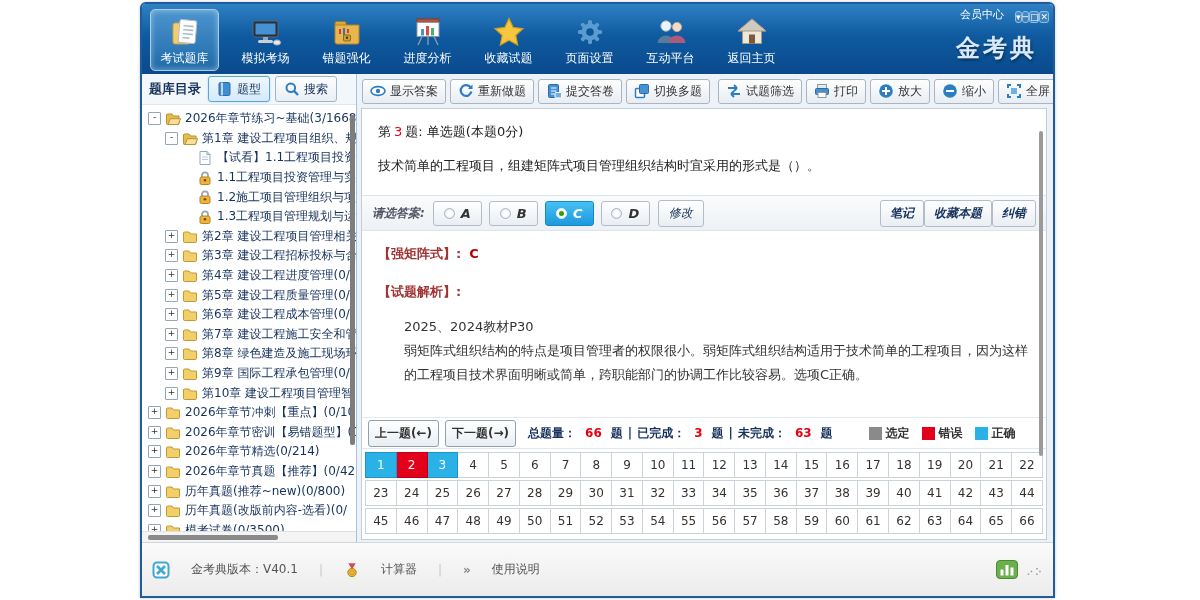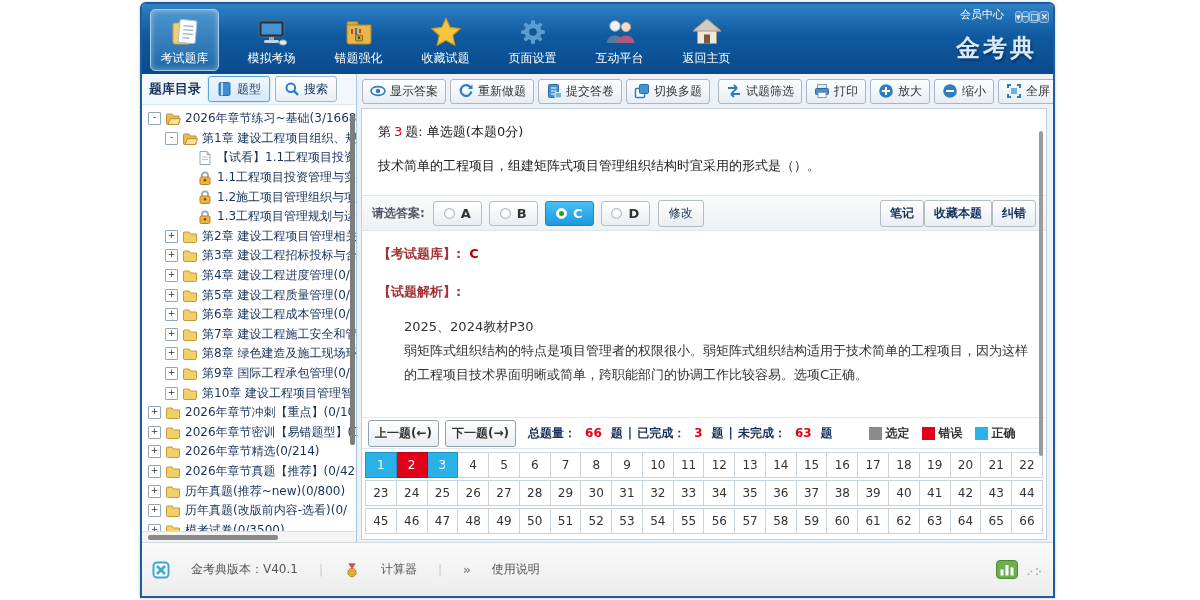--- a/index.html
+++ b/index.html
@@ -3,21 +3,21 @@
 <meta charset="utf-8">
 <style>
   html,body{margin:0;padding:0;background:#ffffff;font-family:"DejaVu Sans","Liberation Sans",sans-serif;}
   .stage{position:relative;width:1200px;height:600px;overflow:hidden;background:#fff;}
   .window{position:absolute;left:140px;top:2px;width:911px;height:592px;border:2px solid #1d5c9e;border-radius:6px 6px 0 0;overflow:hidden;background:#fff;display:flex;flex-direction:column;box-shadow:0 0 3px rgba(0,0,0,.25);}
   
   .chrome{height:70px;flex:none;background:linear-gradient(#2f81c4,#0f5aa0 45%,#0a4a8c);position:relative;}
   .titlebar{position:absolute;top:1px;right:4px;display:flex;align-items:center;gap:3px;z-index:3;}
   .member{color:#fff;font-size:11px;margin-right:8px;}
   .winbtn{width:21px;height:15px;border:1px solid #8fc0e8;border-radius:3px;background:rgba(255,255,255,.14);color:#fff;font-size:9px;line-height:14px;text-align:center;cursor:default;}
-  .nav{position:absolute;left:8px;top:5px;display:flex;gap:18px;text-align:center;}
+  .nav{position:absolute;left:8px;top:5px;display:flex;gap:12px;text-align:center;}
   .nav-item{width:69px;height:62px;display:flex;flex-direction:column;align-items:center;justify-content:flex-end;padding-bottom:3px;border-radius:5px;border:1px solid transparent;box-sizing:border-box;}
   .nav-item.active{background:linear-gradient(#4c95cf,#1e6aa9);border:1px solid #a6cce8;box-shadow:inset 0 0 6px rgba(255,255,255,.45);}
   .nav-label{color:#fff;font-size:12px;margin-top:2px;white-space:nowrap;}
   .logo{position:absolute;right:16px;bottom:10px;font-size:24px;font-weight:bold;color:#d9e8f6;letter-spacing:3px;text-shadow:1px 2px 3px rgba(0,0,0,.4);}
   .icon{display:inline-flex;align-items:center;justify-content:center;line-height:0;}
   
   .bodyrow{flex:1;display:flex;min-height:0;}
   .sidebar{width:214px;flex:none;border-right:1px solid #a8c4da;display:flex;flex-direction:column;background:#fff;min-height:0;}
   .side-head{height:30px;flex:none;display:flex;align-items:center;gap:5px;padding:0 5px;background:#f2f7fb;border-bottom:1px solid #dde7f0;}
   .side-title{font-size:13px;font-weight:bold;color:#16325c;margin:0 2px;white-space:nowrap;}
@@ -34,21 +34,21 @@
   .ctoolbar{height:34px;flex:none;display:flex;align-items:center;padding:0 6px 0 5px;gap:4px;}
   .spacer{flex:1;}
   .tbtn{display:inline-flex;align-items:center;gap:4px;border:1px solid #a9b6c2;border-radius:3px;background:linear-gradient(#fefefe,#e7edf3);font-size:12px;color:#333;padding:3px 7px;height:25px;box-sizing:border-box;white-space:nowrap;}
   .panel{flex:1;margin:0 6px 2px 4px;background:#fff;border:1px solid #c2cedb;display:flex;flex-direction:column;min-height:0;position:relative;}
   .vscroll-panel{position:absolute;right:3px;top:22px;width:4px;height:325px;background:#9a9a9a;border-radius:2px;z-index:2;}
   .q-block{padding:8px 16px 2px;font-size:13px;color:#222;flex:none;}
   .q-head{margin:6px 0 16px;}
   .q-num{color:#e60012;padding:0 3px;}
   .q-stem{margin-bottom:18px;}
   .q-opt{line-height:23px;}
-  .answer-bar{flex:none;height:34px;display:flex;align-items:center;gap:8px;padding:0 10px;background:linear-gradient(#fafbfc,#edf1f5);border-top:1px solid #dde5ec;border-bottom:1px solid #dde5ec;}
+  .answer-bar{flex:none;height:34px;display:flex;align-items:center;gap:8px;padding:0 10px;background:linear-gradient(#fafbfc,#edf1f5);border-top:1px solid #dde5ec;border-bottom:1px solid #dde5ec;font-style:italic;}
   .ans-label{font-size:12px;color:#556;font-weight:bold;white-space:nowrap;}
   .choice{width:49px;height:25px;border:1px solid #b2bdc8;border-radius:3px;background:linear-gradient(#ffffff,#e9eef3);display:flex;align-items:center;justify-content:center;gap:6px;font-weight:bold;font-size:13px;color:#333;box-sizing:border-box;}
   .radio{width:11px;height:11px;border-radius:50%;background:radial-gradient(#fff 40%,#cfd8e0);border:1px solid #aab6c0;box-sizing:border-box;position:relative;}
   .choice.selected{background:linear-gradient(#48c0f2,#1d99de);border-color:#1786c8;color:#fff;}
   .choice.selected .radio{background:#fff;border-color:#e8f6ff;}
   .choice.selected .radio::after{content:"";position:absolute;left:2px;top:2px;width:5px;height:5px;border-radius:50%;background:#2aa010;}
   .modify-btn{height:25px;padding:0 10px;display:inline-flex;align-items:center;border:1px solid #b2bdc8;border-radius:3px;background:linear-gradient(#fff,#e9eef3);font-size:12px;color:#16325c;}
   .ans-right{margin-left:auto;display:flex;}
   .abtn{height:25px;padding:0 9px;display:inline-flex;align-items:center;border:1px solid #b2bdc8;border-radius:3px;background:linear-gradient(#fff,#e9eef3);font-size:12px;color:#16325c;font-weight:bold;white-space:nowrap;}
   .expl{padding:10px 16px 4px;font-size:13px;flex:1;min-height:0;overflow:hidden;}
@@ -130,20 +130,37 @@
                 </g>
                 <rect x="12.5" y="19" width="7" height="6" rx="1" fill="#caa23c" stroke="#8a6a1a"></rect>
                 <circle cx="16" cy="21.7" r="1.2" fill="#4a3a08"></circle>
               </svg>
             </span>
             <div class="nav-label">错题强化</div>
           </div>
           <div class="nav-item">
             <span class="icon">
               <svg width="32" height="32" viewBox="0 0 32 32" xmlns="http://www.w3.org/2000/svg">
+                <rect x="5" y="3" width="22" height="3.5" fill="#b7543a" stroke="#8a3a26"></rect>
+                <rect x="5" y="6.5" width="22" height="14" fill="#fff" stroke="#8899aa"></rect>
+                <rect x="9" y="13" width="3" height="6.5" fill="#4a90d9"></rect>
+                <rect x="14" y="10" width="3" height="9.5" fill="#d94a4a"></rect>
+                <rect x="19" y="12" width="3" height="7.5" fill="#4ab36a"></rect>
+                <g stroke="#8899aa" stroke-width="1.4">
+                  <line x1="10" y1="20.5" x2="6" y2="29"></line>
+                  <line x1="22" y1="20.5" x2="26" y2="29"></line>
+                  <line x1="16" y1="20.5" x2="16" y2="29"></line>
+                </g>
+              </svg>
+            </span>
+            <div class="nav-label">进度分析</div>
+          </div>
+          <div class="nav-item">
+            <span class="icon">
+              <svg width="32" height="32" viewBox="0 0 32 32" xmlns="http://www.w3.org/2000/svg">
                 <path d="M16 2.5 l4.2 8.9 9.8 1.2 -7.2 6.7 1.9 9.7 -8.7 -4.8 -8.7 4.8 1.9 -9.7 -7.2 -6.7 9.8 -1.2 z" fill="#f6c63f" stroke="#cf9a1e" stroke-width="1.2"></path>
               </svg>
             </span>
             <div class="nav-label">收藏试题</div>
           </div>
           <div class="nav-item">
             <span class="icon">
               <svg width="32" height="32" viewBox="0 0 32 32" xmlns="http://www.w3.org/2000/svg">
                 <g fill="#5a9bd0">
                   <rect x="14" y="4" width="4" height="24" rx="1.5"></rect>
@@ -574,21 +591,21 @@
             <span class="modify-btn">修改</span>
             <span class="ans-right" id="ans-actions">
                 <span class="abtn">笔记</span>
                 <span class="abtn">收藏本题</span>
                 <span class="abtn">纠错</span>
               </span>
           </div>
 
           <div class="expl">
             <div class="expl-row1">
-              <span class="expl-label">【考试题库】:</span>
+              <span class="expl-label">【强矩阵式】:</span>
               <span class="correct-letter">C</span>
             </div>
             <div class="expl-row2">
               <span class="expl-label">【试题解析】:</span>
             </div>
             <div class="expl-body">
               <div>2025、2024教材P30</div>
               <div>弱矩阵式组织结构的特点是项目管理者的权限很小。弱矩阵式组织结构适用于技术简单的工程项目，因为这样的工程项目技术界面明晰或简单，跨职能部门的协调工作比较容易。选项C正确。</div>
             </div>
           </div>

